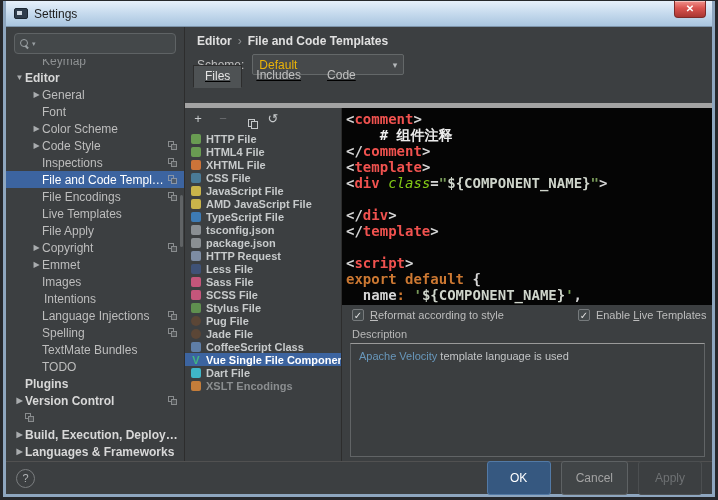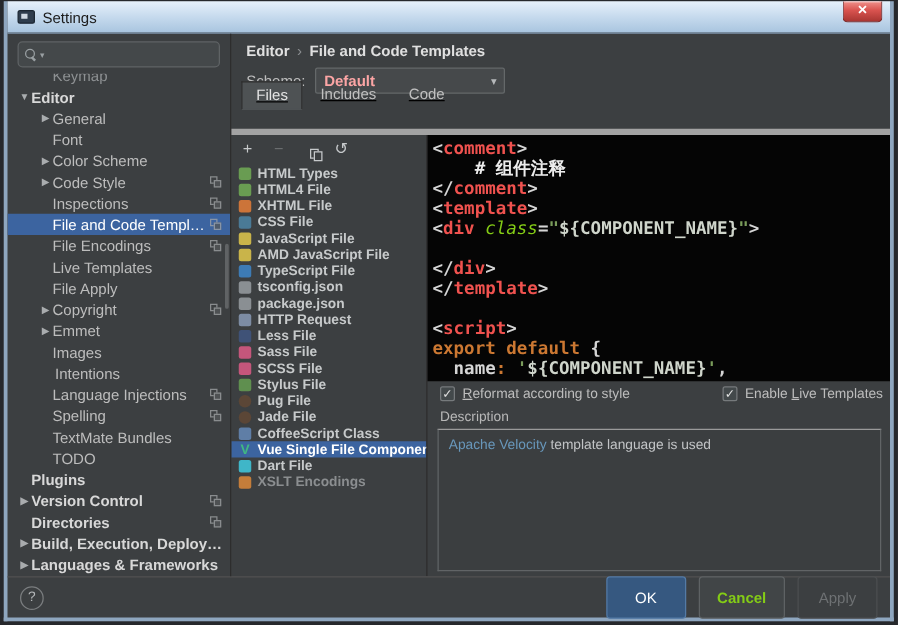--- a/index.html
+++ b/index.html
@@ -45,21 +45,21 @@
   .side-scroll { position:absolute; right:1px; top:168px; width:3px; height:52px; background:#606365; border-radius:2px; }
 
   
   .content { flex:1; display:flex; flex-direction:column; min-width:0; }
   .crumbs { flex:none; padding:7px 12px 2px 12px; font-size:12px; font-weight:bold; color:#e0e0e0; }
   .crumb-sep { color:#8b8e90; font-weight:normal; padding:0 6px; }
   .scheme-row { flex:none; display:flex; align-items:center; padding:4px 12px 2px 12px; }
   .scheme-label { font-size:12px; color:#bdbdbd; margin-right:8px; }
   .scheme-select { width:152px; height:21px; background:#46494b; border:1px solid #646869; border-radius:2px;
                    display:flex; align-items:center; padding:0 6px; cursor:default; }
-  .scheme-value { flex:1; font-size:12px; font-weight:bold; color:#fca5a5; }
+  .scheme-value { flex:1; font-size:12px; font-weight:normal; color:#eab308; }
   .scheme-caret { font-size:9px; color:#b5b8ba; }
   .tabs-row { flex:none; display:flex; align-items:flex-end; padding:10px 0 16px 8px; border-bottom:5px solid #a3a3a3; height:31px;text-decoration:underline; }
   .tab { font-size:12px; color:#c0c0c0; padding:3px 11px 4px 11px; margin-right:2px; border:1px solid transparent; cursor:default; }
   .tab.active { background:#4e5254; border-color:#2d2d2d; border-bottom-color:#4e5254; color:#e4e4e4; margin-bottom:-1px; }
 
   .work { flex:1; display:flex; min-height:0; }
 
   
   .file-panel { width:157px; flex:none; display:flex; flex-direction:column; border-right:1px solid #2d2d2d; }
   .list-toolbar { flex:none; height:22px; display:flex; align-items:center; padding-left:6px; gap:11px; }
@@ -103,21 +103,21 @@
   .desc-link { color:var(--link,#6897bb); cursor:pointer; }
 
   
   .bottom-bar { flex:none; height:33px; border-top:1px solid #515151; display:flex; align-items:center; padding:0 10px; }
   .help-btn { width:19px; height:19px; border:1px solid #7a7d7f; border-radius:50%; color:#b3b6b8;
               font-size:11px; text-align:center; line-height:17px; cursor:default; }
   .spacer { flex:1; }
   .btn { min-width:64px; height:34px; font-size:12px; border-radius:3px; margin-left:10px;
          display:inline-flex; align-items:center; justify-content:center; padding:0 14px; cursor:default; }
   .btn.primary { background:var(--accent_button,#365880); border:1px solid #537aa6; color:#fff; }
-  .btn.normal  { background:#414547; border:1px solid #5e6264; color:#84cc16;font-weight:bold; }
+  .btn.normal  { background:#414547; border:1px solid #5e6264; color:#a3a3a3; }
   .btn.disabled{ background:#3c3f41; border:1px solid #4c4f51; color:#6e7173; }
 </style>
 </head>
 <body>
 
 <div id="stage">
   <div class="window">
 
     <div class="titlebar">
       <span class="win-icon"></span>
@@ -245,21 +245,20 @@
             <div class="tree-row bold" style="padding-left: 8px;">
               <span class="tree-arrow">▶</span>
               <span class="tree-label">Version Control</span>
               <span class="shared-ic">
                 <i></i>
                 <i></i>
               </span>
             </div>
             <div class="tree-row bold" style="padding-left: 8px;">
               <span class="tree-arrow"></span>
-              <span class="tree-label">Directories</span>
               <span class="shared-ic">
                 <i></i>
                 <i></i>
               </span>
             </div>
             <div class="tree-row bold" style="padding-left: 8px;">
               <span class="tree-arrow">▶</span>
               <span class="tree-label">Build, Execution, Deployment</span>
             </div>
             <div class="tree-row bold" style="padding-left: 8px;">
@@ -296,21 +295,21 @@
               <span class="tb">+</span>
               <span class="tb disabled">−</span>
               <span class="tb">
                 <span class="copy-ic"><i></i><i></i></span>
               </span>
               <span class="tb">↺</span>
             </div>
             <div class="file-list" id="file-list">
                 <div class="file-row">
                   <span class="file-ic" style="background: rgb(105, 156, 82);"></span>
-                  <span>HTML Types</span>
+                  <span>HTTP File</span>
                 </div>
                 <div class="file-row">
                   <span class="file-ic" style="background: rgb(105, 156, 82);"></span>
                   <span>HTML4 File</span>
                 </div>
                 <div class="file-row">
                   <span class="file-ic" style="background: rgb(204, 116, 57);"></span>
                   <span>XHTML File</span>
                 </div>
                 <div class="file-row">

